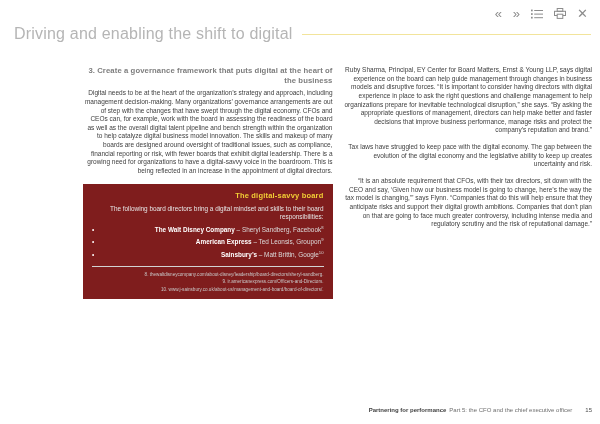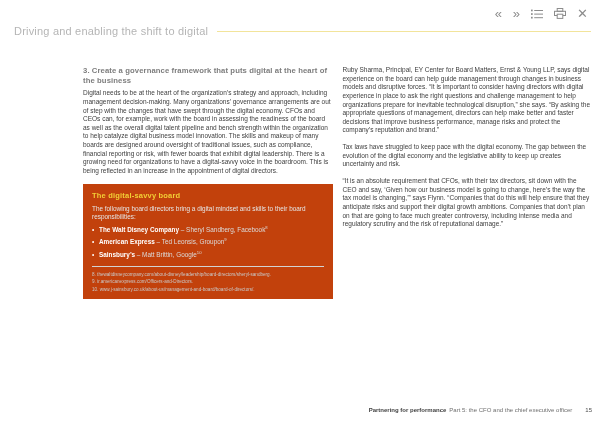--- a/index.html
+++ b/index.html
@@ -7,30 +7,30 @@
     position:relative;width:600px;height:424px;background:#ffffff;
     font-family:"Liberation Sans","DejaVu Sans",sans-serif;
     overflow:hidden;margin:0 auto;
   }
   
   .toolbar{position:absolute;top:7px;right:12px;display:flex;align-items:center;gap:11px;}
   .tool{color:#8c8c8c;font-size:13px;line-height:13px;cursor:pointer;display:flex;align-items:center;}
   .tool svg{display:block;}
   
   .header{position:absolute;top:25px;left:14px;right:9px;display:flex;align-items:center;}
-  .page-title{color:#b5b5b5;font-size:11px;letter-spacing:.2px;white-space:nowrap;}
+  .page-title{color:#b5b5b5;font-size:16px;letter-spacing:.2px;white-space:nowrap;}
   .header-rule{flex:1;height:1px;background:#f2e49b;margin-left:9px;}
   
-  .columns{position:absolute;top:66px;left:83px;right:8px;display:grid;grid-template-columns:1fr 1fr;column-gap:10px;}
+  .columns{position:absolute;top:66px;left:83px;right:8px;display:grid;grid-template-columns:1fr 1fr;column-gap:10px;text-align:right;}
   .col{min-width:0;}
   h3.sec{margin:0 0 4px 0;font-size:7.7px;line-height:1.25;color:#7d7d7d;font-weight:bold;letter-spacing:.1px;}
   p.body{margin:0 0 8px 0;font-size:6.5px;line-height:1.33;color:#3d3d3d;}
   .right h3.sec{margin-top:2px;}
   
-  .callout{background:#c2410c;padding:7px 9px 6px 9px;margin-top:3px;}
+  .callout{background:#7f1d1d;padding:7px 9px 6px 9px;margin-top:3px;}
   .callout-title{color:#f2cf35;font-size:7.5px;font-weight:bold;margin-bottom:5px;letter-spacing:.2px;}
   .callout-intro{margin:0 0 4px 0;font-size:6.4px;line-height:1.35;color:#e6e6e6;}
   .callout-list{list-style:none;margin:0;padding:0;}
   .callout-list li{position:relative;padding-left:7px;margin:4px 0;font-size:6.4px;line-height:1.3;color:#dcdcdc;}
   .callout-list li::before{content:"•";position:absolute;left:0;top:0;color:#ffffff;}
   .co{font-weight:bold;color:#ffffff;}
   sup{font-size:4.2px;vertical-align:super;line-height:0;}
   .footnotes{border-top:1px solid #d2d2d2;margin-top:7px;padding-top:4px;}
   .footnote{font-size:4.6px;line-height:1.6;color:#c9c9c9;}
   

